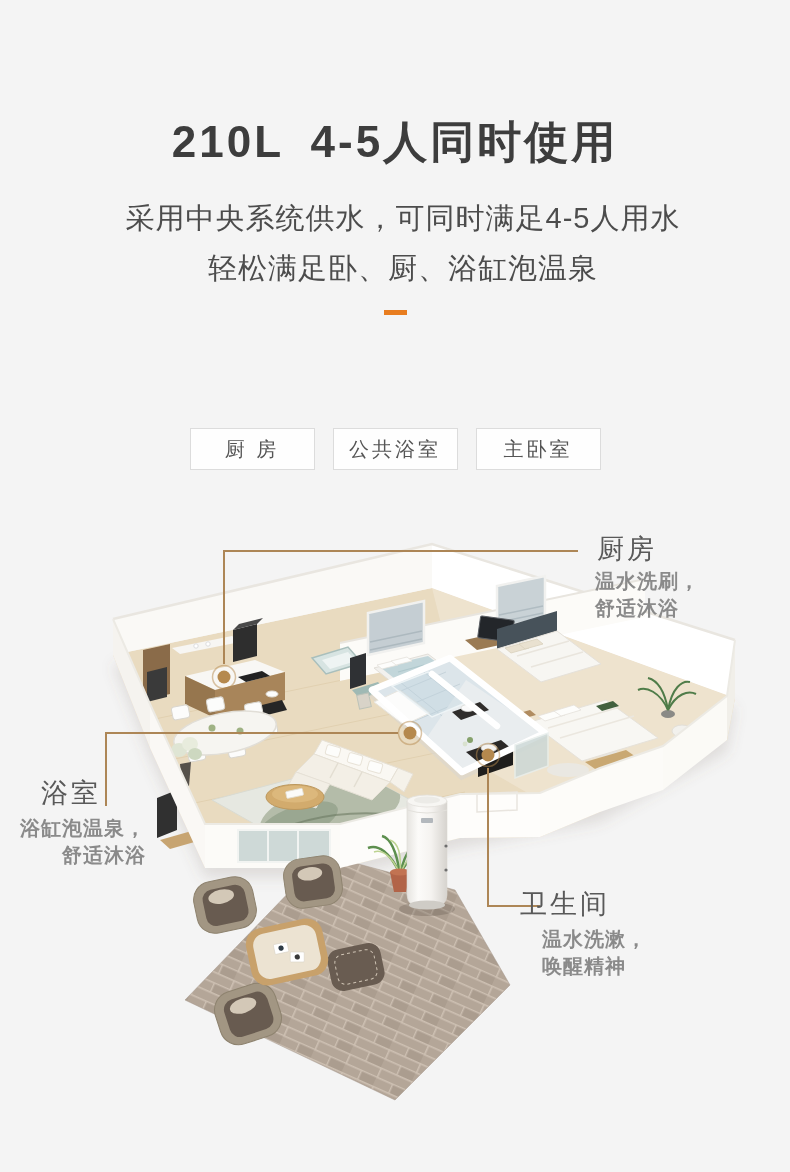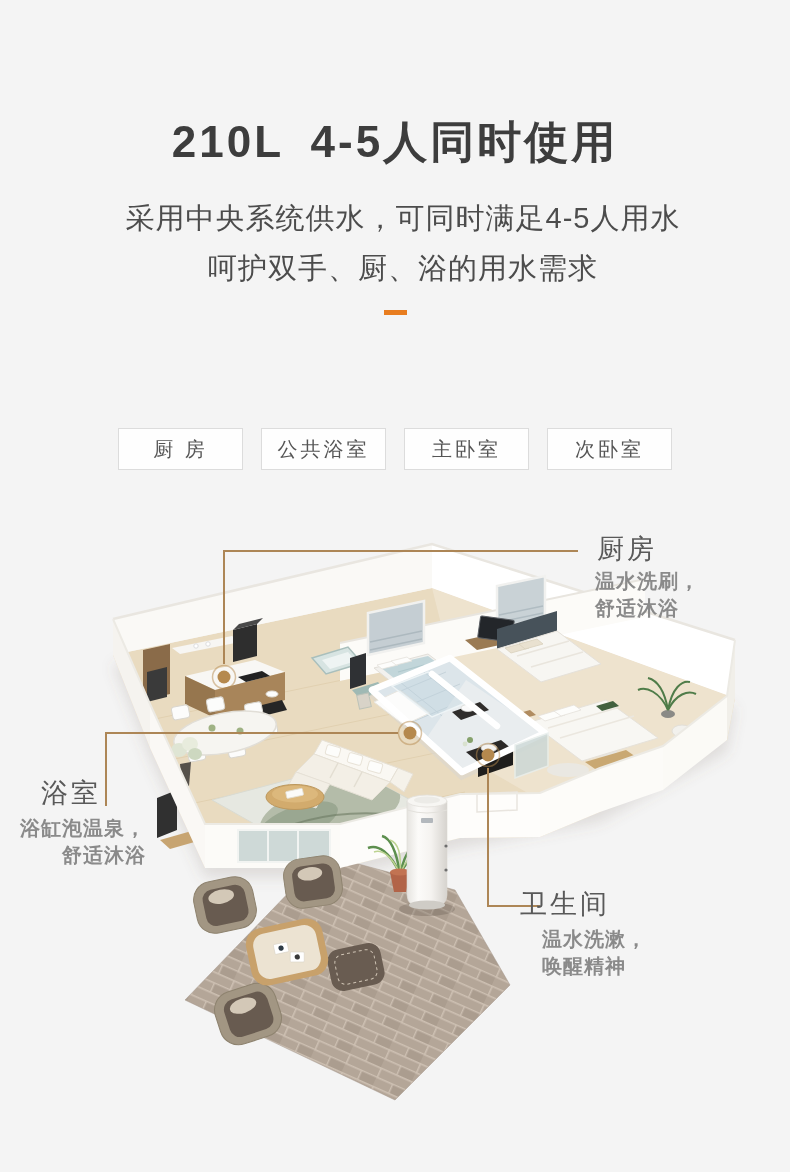--- a/index.html
+++ b/index.html
@@ -53,30 +53,29 @@
 <body>
 
 <div class="page">
 
   <div class="hdr">
     <div class="title">
       <div>210L 4-5人同时使用</div>
     </div>
     <div class="subtitle">
       <div>采用中央系统供水，可同时满足4-5人用水</div>
-      <div>呵护双手、厨、浴的用水需求</div>
+      <div>轻松满足卧、厨、浴缸泡温泉</div>
     </div>
     <div class="dash"></div>
   </div>
 
   <div class="tags">
     <div class="tag">厨 房</div>
     <div class="tag">公共浴室</div>
     <div class="tag">主卧室</div>
-    <div class="tag">次卧室</div>
   </div>
 
   <div class="scene">
     <svg width="790" height="612" viewBox="0 520 790 612">
       <defs>
         <pattern id="bricks" patternUnits="userSpaceOnUse" width="34" height="20" patternTransform="rotate(24)">
           <rect width="34" height="20" fill="#b4a698"></rect>
           <rect x="0" y="0" width="34" height="1.6" fill="#cdc0b2"></rect>
           <rect x="0" y="10" width="34" height="1.6" fill="#cdc0b2"></rect>
           <rect x="0" y="0" width="1.6" height="10" fill="#cdc0b2"></rect>

